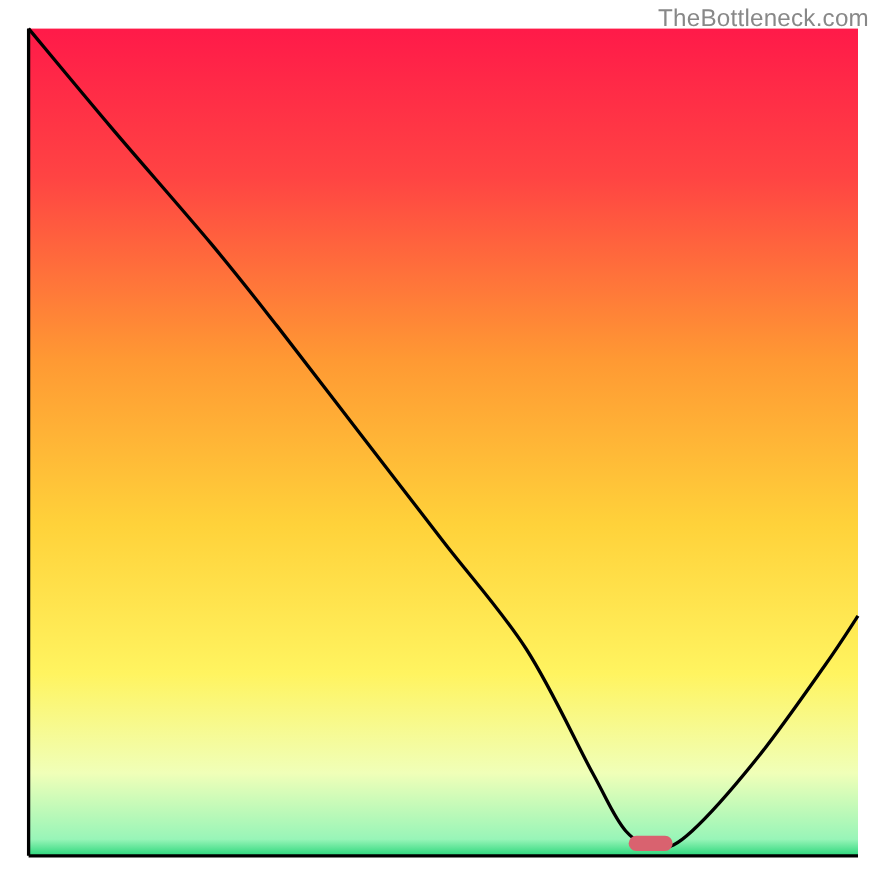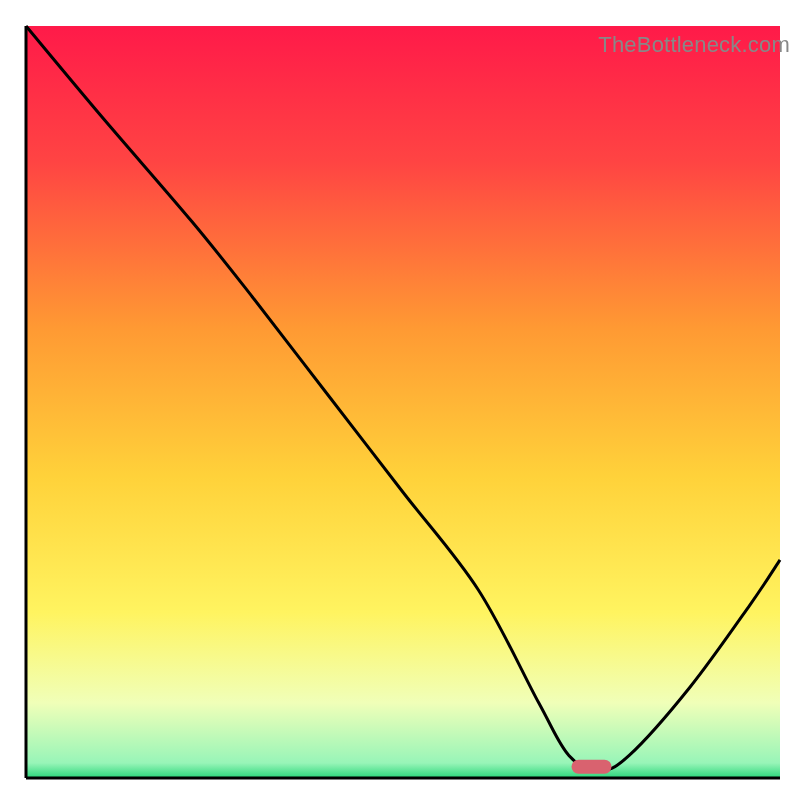--- a/index.html
+++ b/index.html
@@ -16,21 +16,20 @@
     height: 800px;
   }
   .watermark {
     position: absolute;
     top: 4px;
     right: 10px;
     color: #888;
     font-size: 22px;
     font-weight: 500;
     letter-spacing: 0.2px;
-    margin-top: 28px;
   }
   svg {
     display: block;
   }
 </style>
 </head>
 <body>
 
 <div class="frame">
   <div class="watermark">TheBottleneck.com</div>

